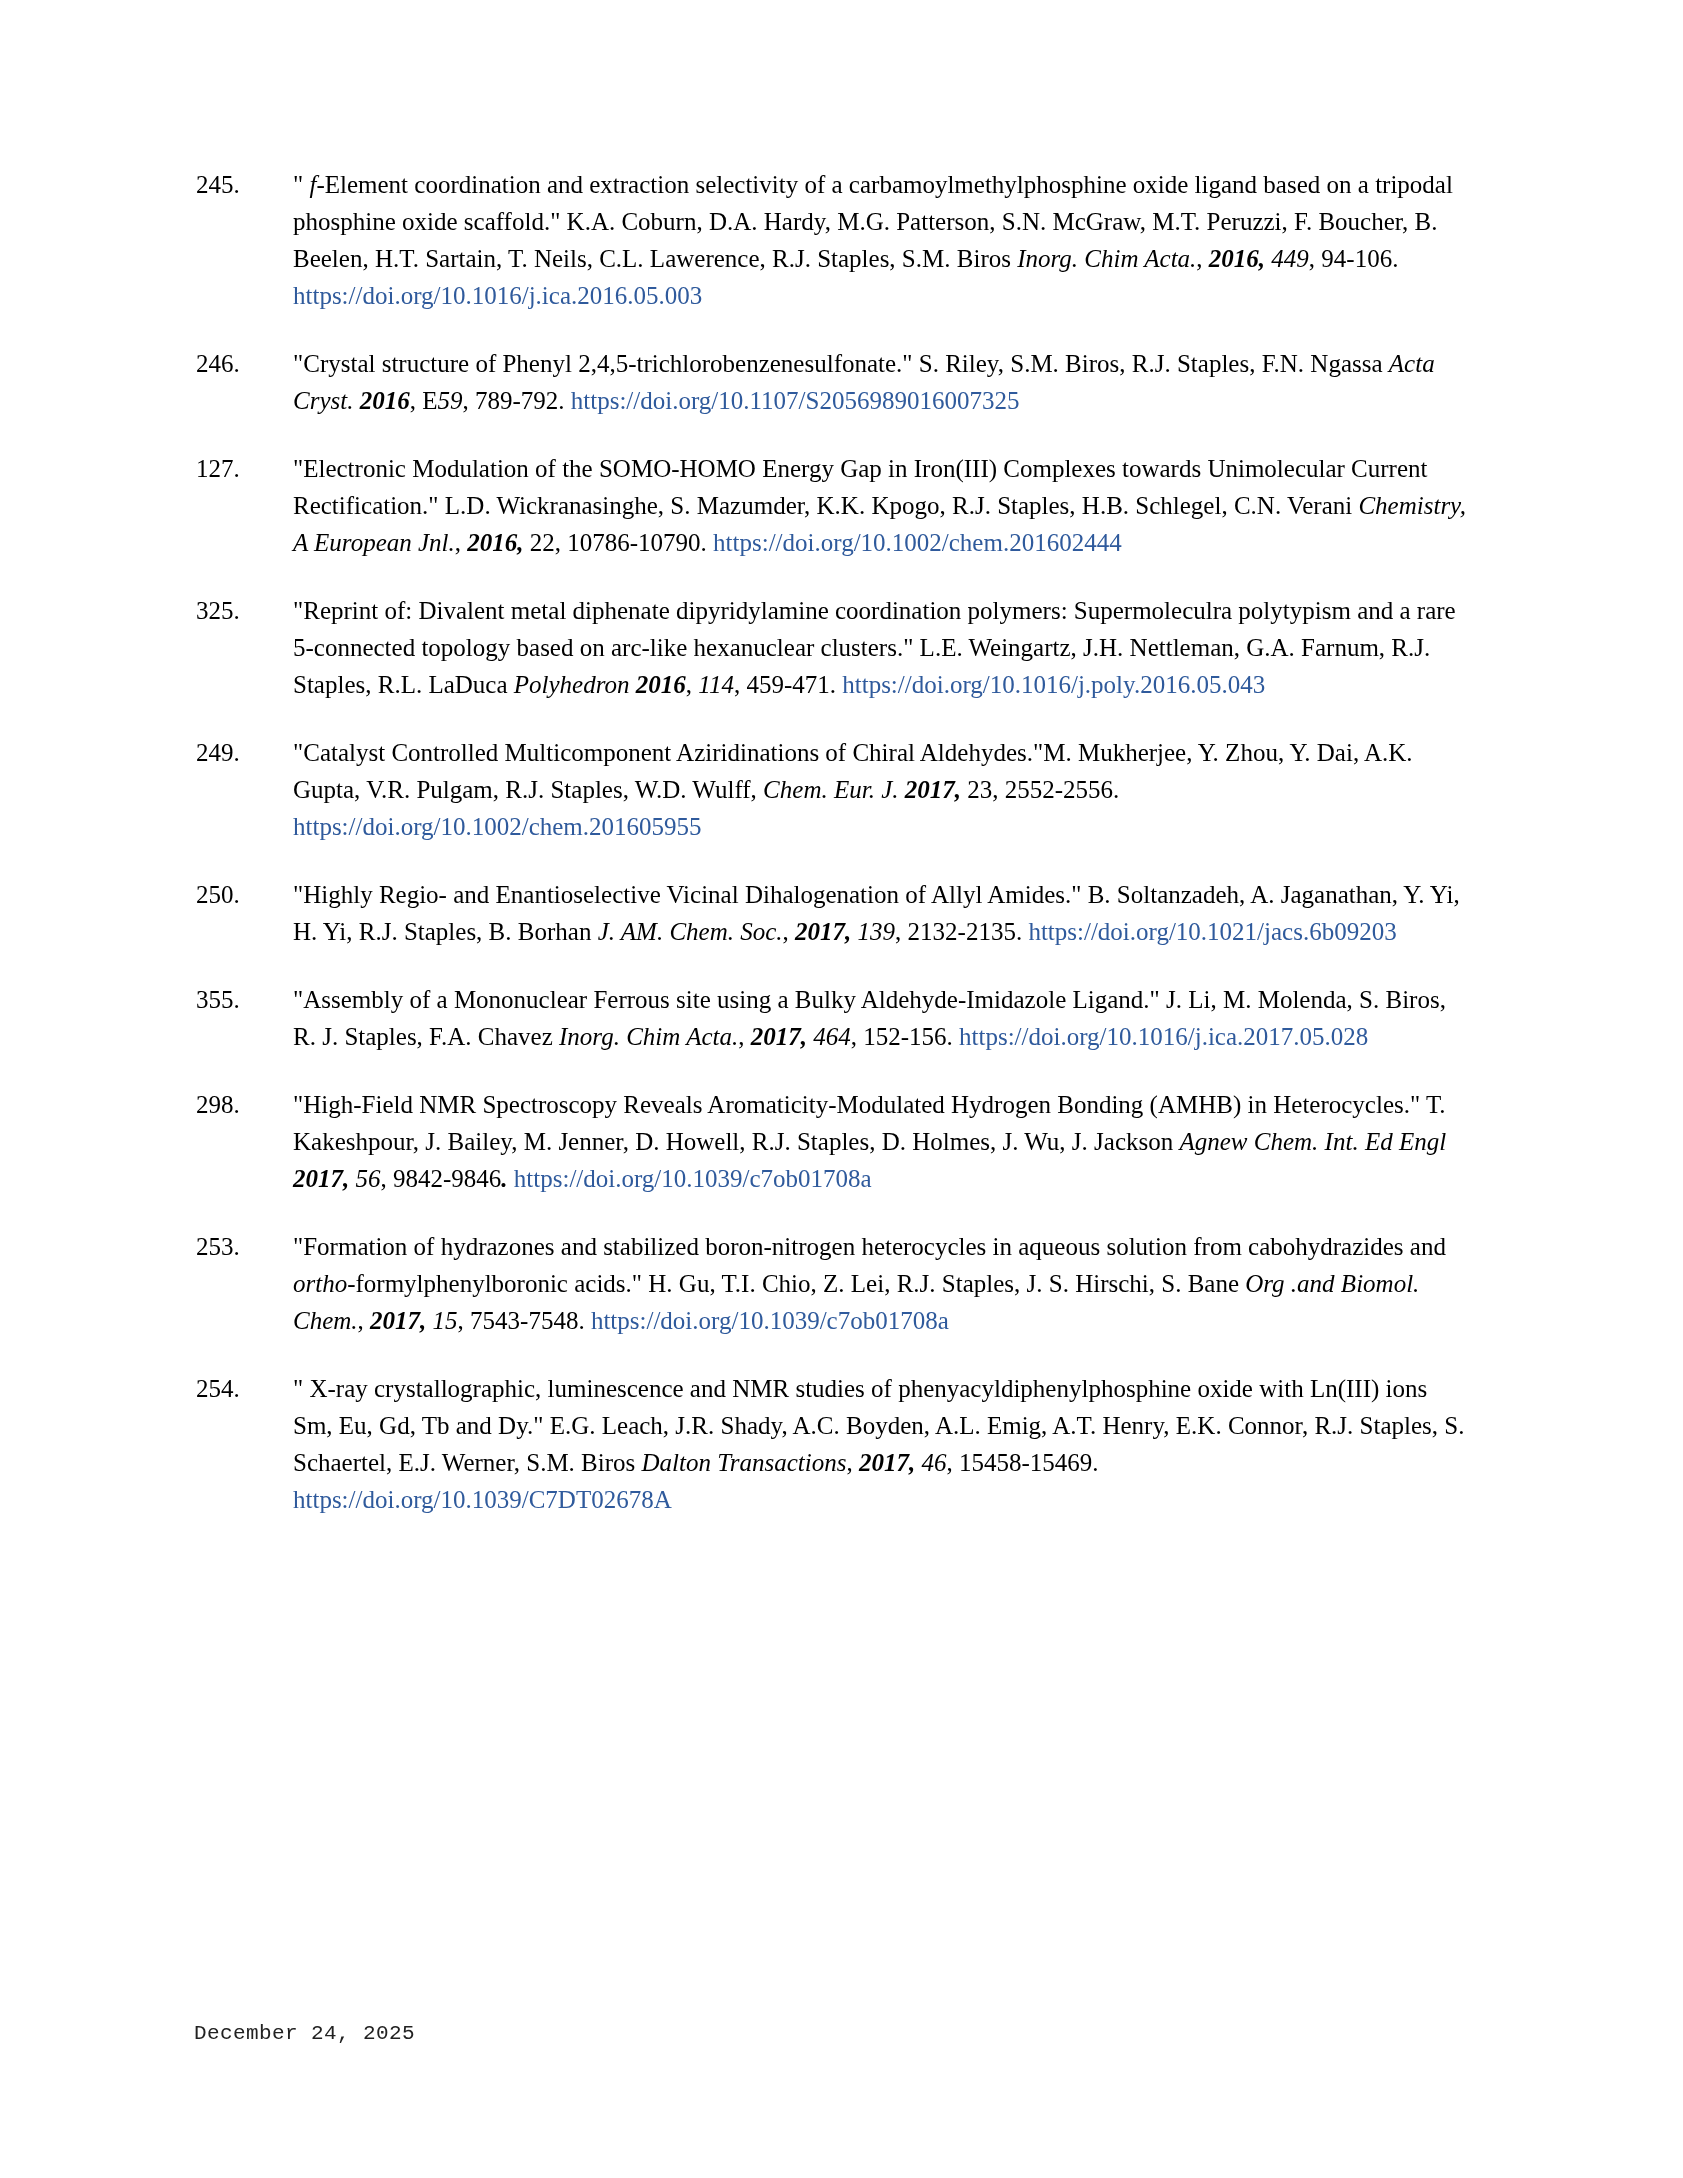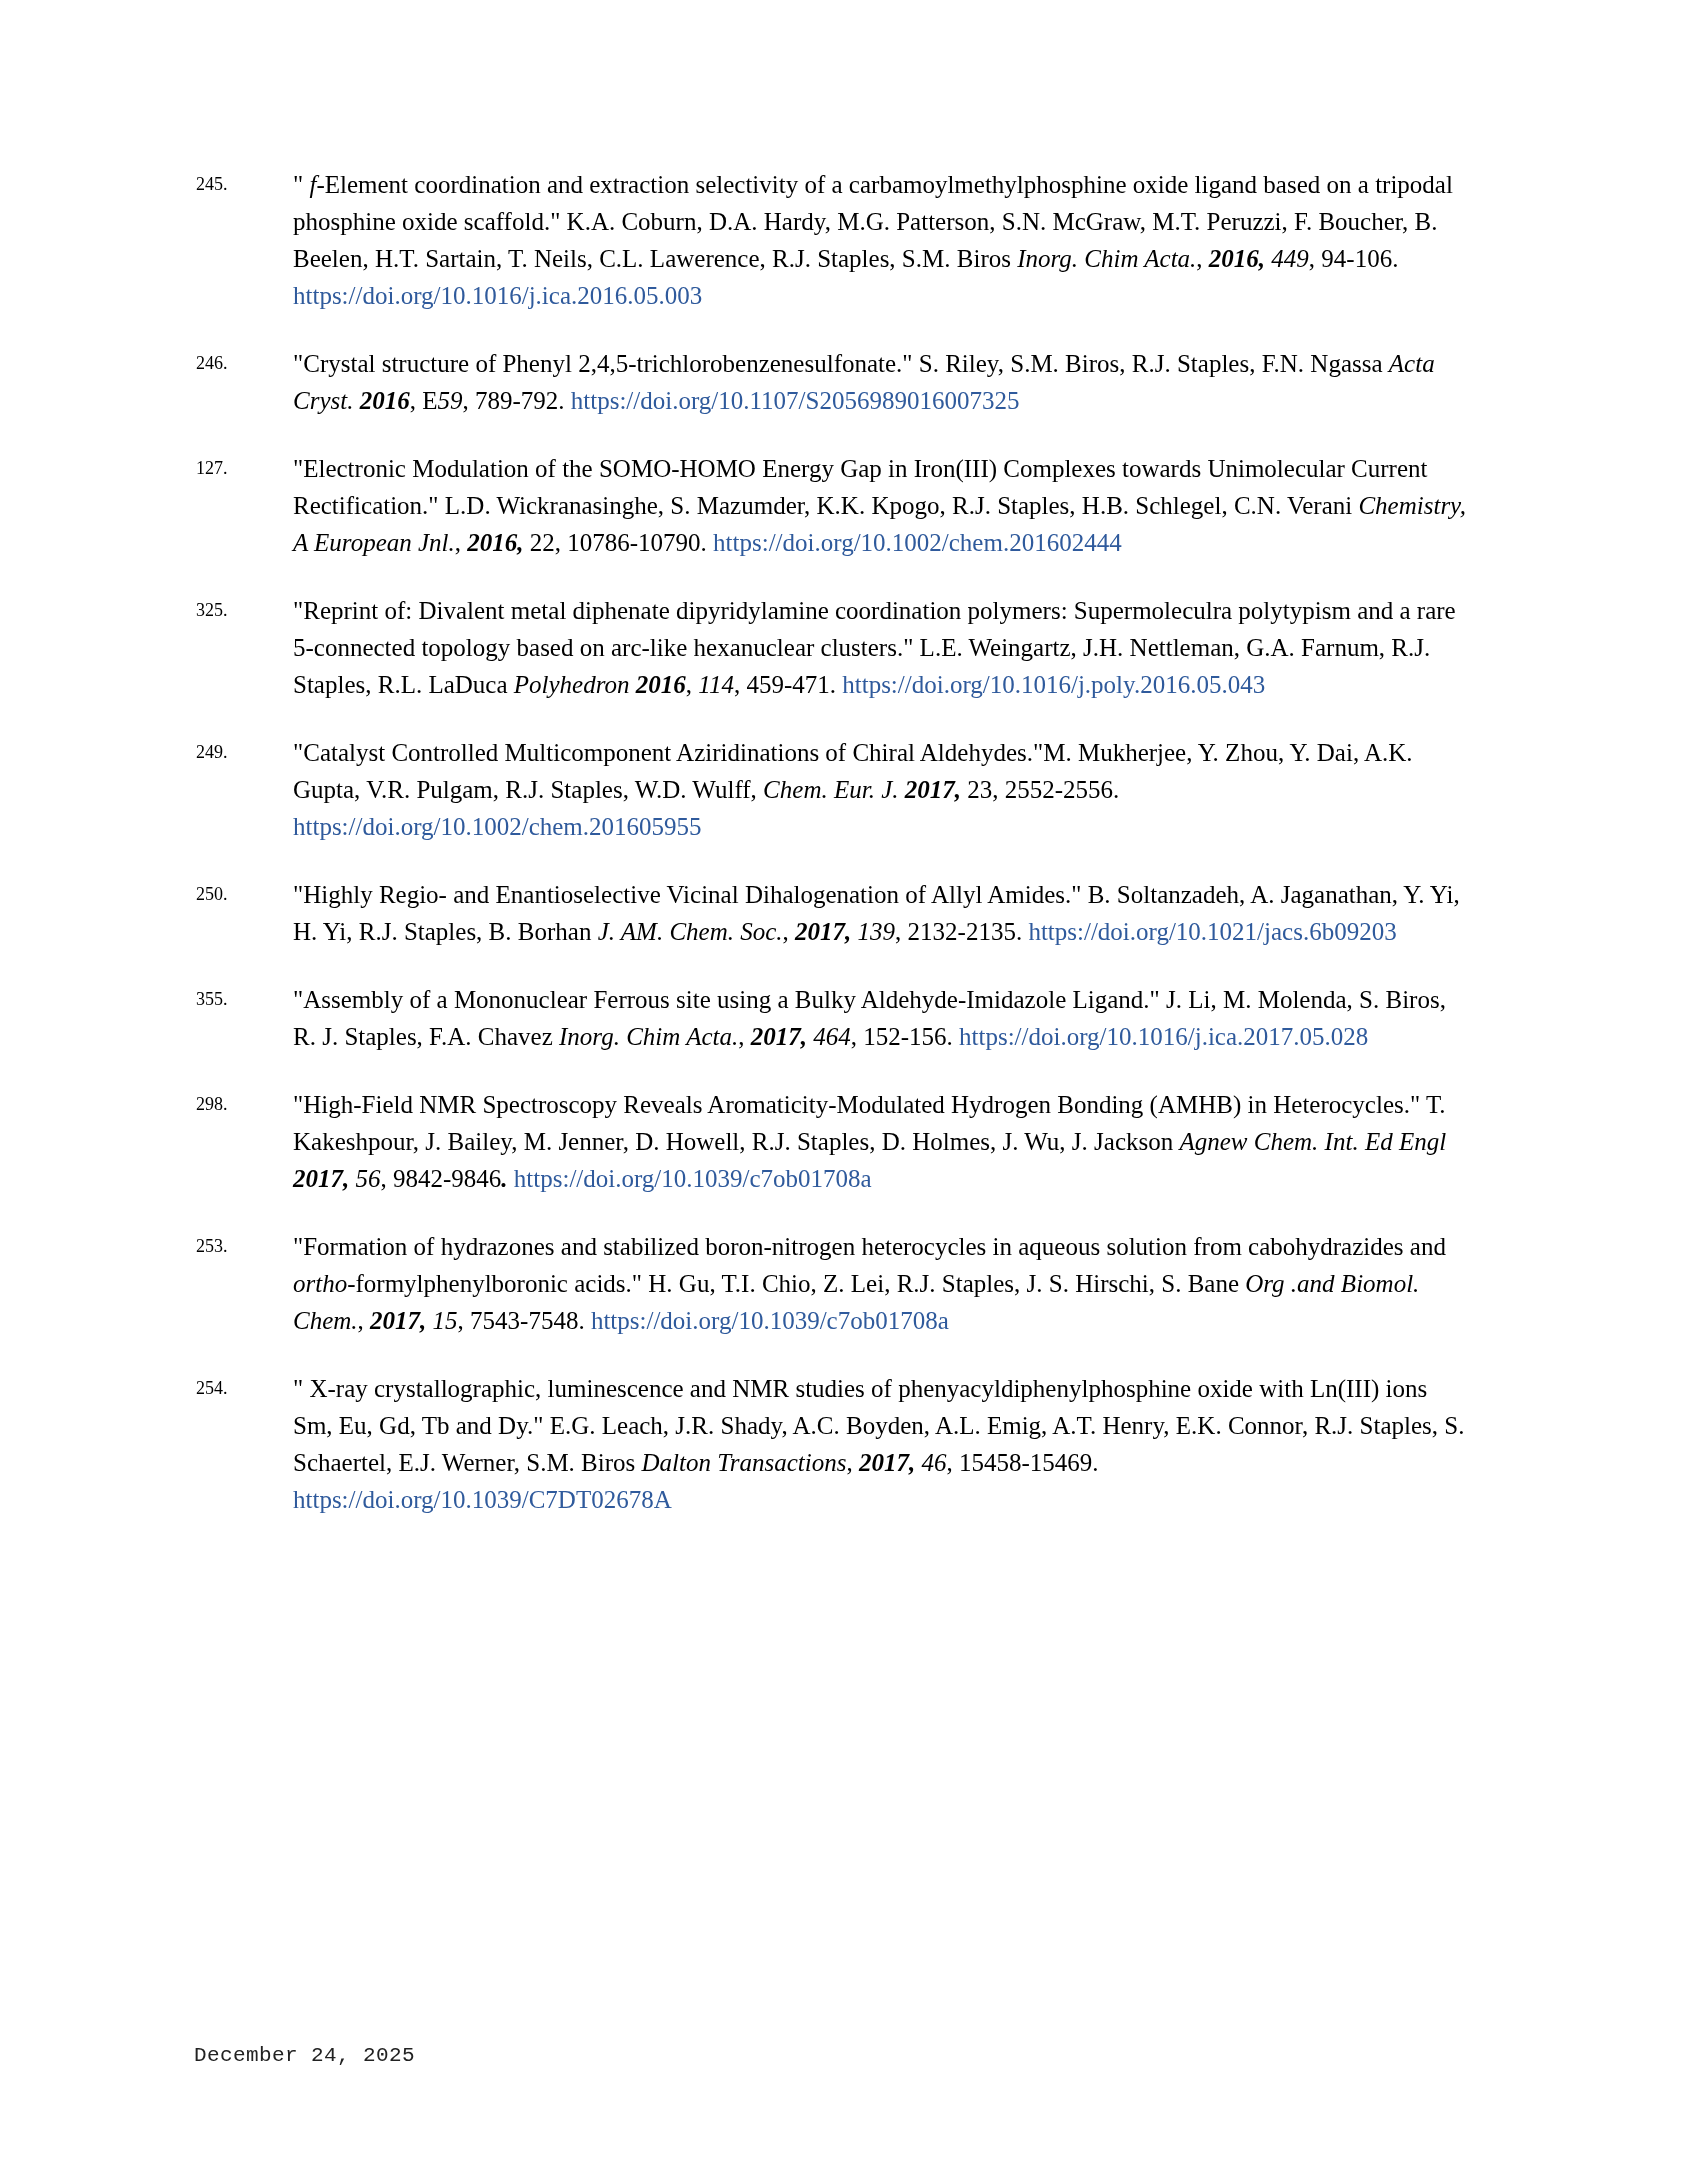--- a/index.html
+++ b/index.html
@@ -34,21 +34,21 @@
     margin: 0;
     padding: 0;
   }
   .ref-item {
     display: flex;
     align-items: flex-start;
     margin-bottom: 31px;
   }
   .ref-num {
     flex: 0 0 97px;
-    font-size: 18px;
+    font-size: 25px;
     line-height: 37px;
     text-align: left;
     padding-left: 2px;
   }
   .ref-body {
     flex: 1 1 auto;
     font-size: 25px;
     line-height: 37px;
     text-align: left;
   }
@@ -60,21 +60,20 @@
     margin-top: 28px;
   }
   .footer-date {
     position: absolute;
     left: 194px;
     top: 2022px;
     font-family: "Liberation Mono", "DejaVu Sans Mono", monospace;
     font-size: 21px;
     color: #222222;
     letter-spacing: 0.4px;
-    margin-top: 22px;
   }
 </style>
 </head>
 <body>
 
 <div class="page">
   <div class="content">
     <ol class="ref-list" id="ref-list">
         <li class="ref-item">
           <div class="ref-num">245.</div>

